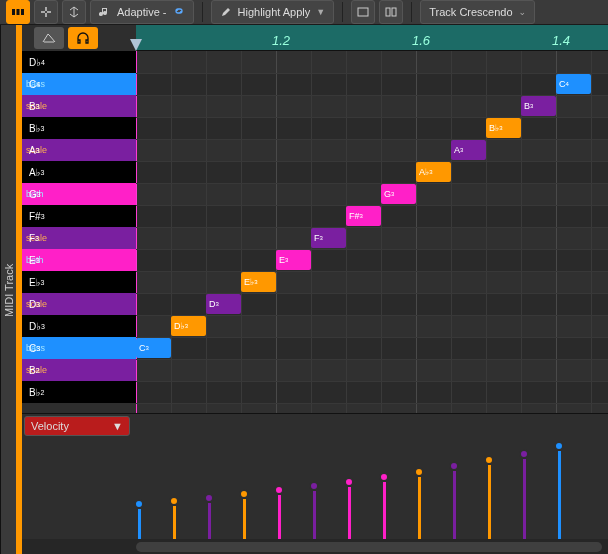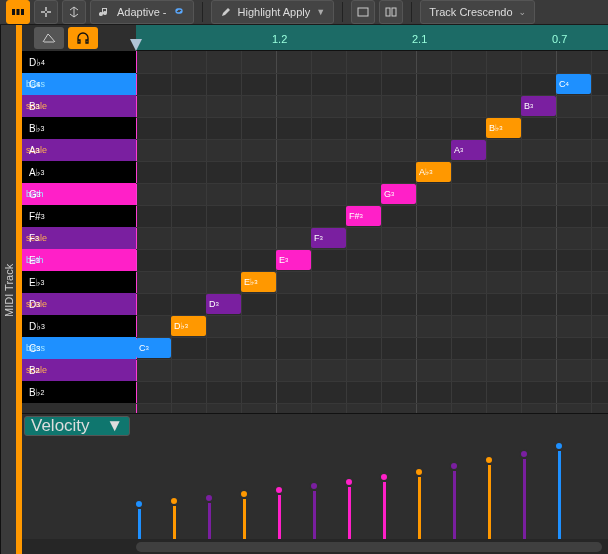--- a/index.html
+++ b/index.html
@@ -117,24 +117,25 @@
     flex:1;
     position:relative;
     height:26px;
     background: #1c6b66;
     border-bottom:1px solid #111;
   }
   .ruler .tick {
     position:absolute;
     top:0;
     bottom:0;
-    font-size:11px;
+    font-size:13px;
     color:#9fd;
     padding-top:8px;
     padding-left:2px;
+    font-style:italic;
   }
   .playhead-marker {
     position:absolute;
     top:14px;
     width:12px;
     height:12px;
     background:#b0c4d6;
     clip-path: polygon(0 0, 100% 0, 50% 100%);
     left:-6px;
   }
@@ -220,28 +221,28 @@
   }
   .vel-header {
     height:24px;
     display:flex;
     align-items:center;
     padding-left:2px;
   }
   .vel-select {
     width:106px;
     height:20px;
-    background:#0f766e;
+    background:#b91c1c;
     border:1px solid #555;
     border-radius:3px;
     display:flex;
     align-items:center;
     justify-content:space-between;
     padding:0 6px;
-    font-size:17px;
+    font-size:11px;
     color:#ddd;
     cursor:pointer;
   }
   .vel-body {
     flex:1;
     position:relative;
     margin-left:114px;
   }
   .vel-bar {
     position:absolute;
@@ -352,22 +353,22 @@
             </div>
             <div class="track-btn orange">
               <svg width="16" height="14" viewBox="0 0 16 14">
                   <path d="M3 9V7a5 5 0 0 1 10 0v2M3 9h2v3H3zM11 9h2v3h-2z" stroke="#111" stroke-width="1.3" fill="none"></path>
                 </svg>
             </div>
           </div>
           <div class="ruler">
             <div class="playhead-marker"></div>
             <div class="tick" style="left:134px">1.2</div>
-            <div class="tick" style="left:274px">2.1</div>
-            <div class="tick" style="left:414px">0.7</div>
+            <div class="tick" style="left:274px">1.6</div>
+            <div class="tick" style="left:414px">1.4</div>
           </div>
         </div>
 
         <div class="grid-area">
           <div class="keys" id="keys">
               <div class="key-row">
                 <div class="key-label" style="background: rgb(0, 0, 0); color: rgb(221, 221, 221);">
                   <span class="note">D♭<sup>4</sup></span>
                 </div>
               </div>

